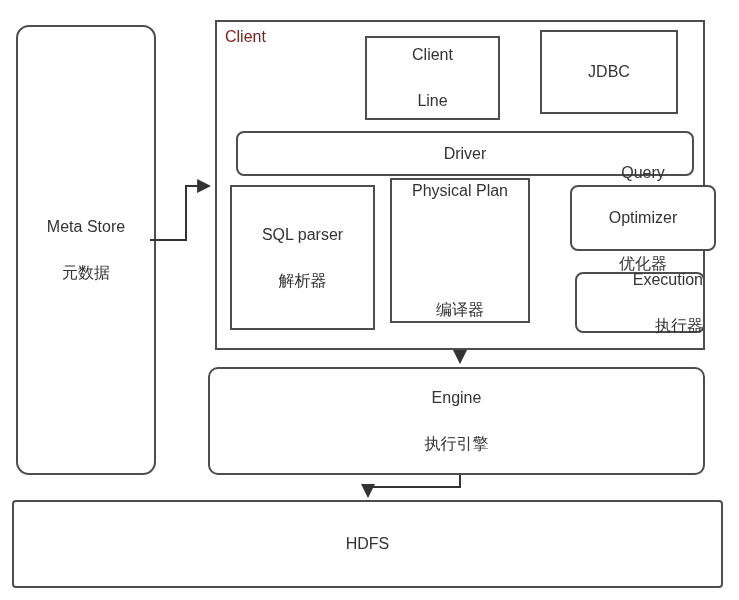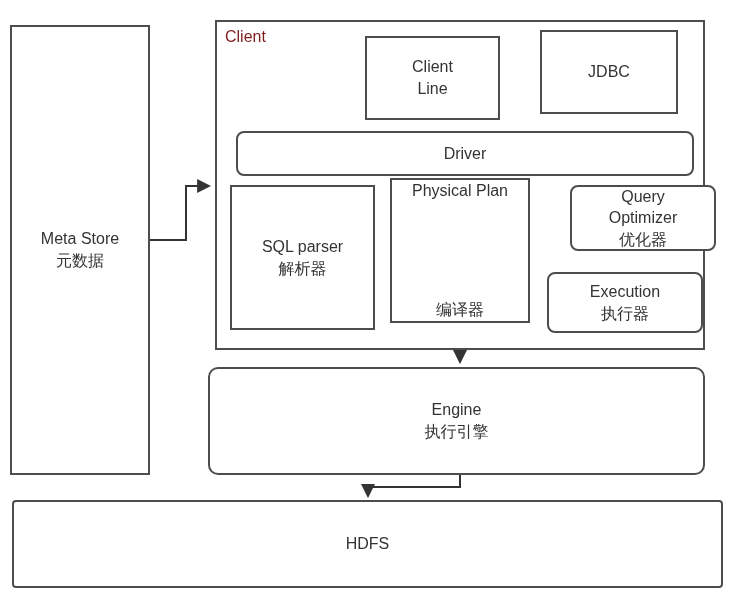--- a/index.html
+++ b/index.html
@@ -44,28 +44,29 @@
   .arrows {
     position: absolute;
     left: 0;
     top: 0;
     width: 739px;
     height: 600px;
     pointer-events: none;
   }
   .line2 {
     display: block;
+    margin-top: 24px;
   }
 </style>
 </head>
 <body>
 
 <div class="canvas">
 
-  <div class="box" style="left:10px; top:25px; width:140px; height:450px;">
+  <div class="box" style="left:16px; top:25px; width:140px; height:450px;border-radius:13px;">
     <span>Meta Store</span>
     <span class="line2">元数据</span>
   </div>
 
   <div class="box container-box" style="left:215px; top:20px; width:490px; height:330px;">
     <span class="container-label">Client</span>
   </div>
 
   <div class="box" style="left:365px; top:36px; width:135px; height:84px;">
     <span>Client</span>
@@ -89,21 +90,21 @@
     <span>Physical Plan</span>
     <span class="line2">编译器</span>
   </div>
 
   <div class="box rounded" style="left:570px; top:185px; width:146px; height:66px; border-width:2.5px;">
     <span>Query</span>
     <span class="line2">Optimizer</span>
     <span class="line2">优化器</span>
   </div>
 
-  <div class="box rounded" style="left:547px; top:272px; width:156px; height:61px; border-width:2.5px;">
+  <div class="box rounded" style="left:575px; top:272px; width:130px; height:61px; border-width:2.5px;align-items:flex-end;">
     <span>Execution</span>
     <span class="line2">执行器</span>
   </div>
 
   <div class="box rounded" style="left:208px; top:367px; width:497px; height:108px; border-radius:10px;">
     <span>Engine</span>
     <span class="line2">执行引擎</span>
   </div>
 
   <div class="box" style="left:12px; top:500px; width:711px; height:88px; border-radius:4px;">

